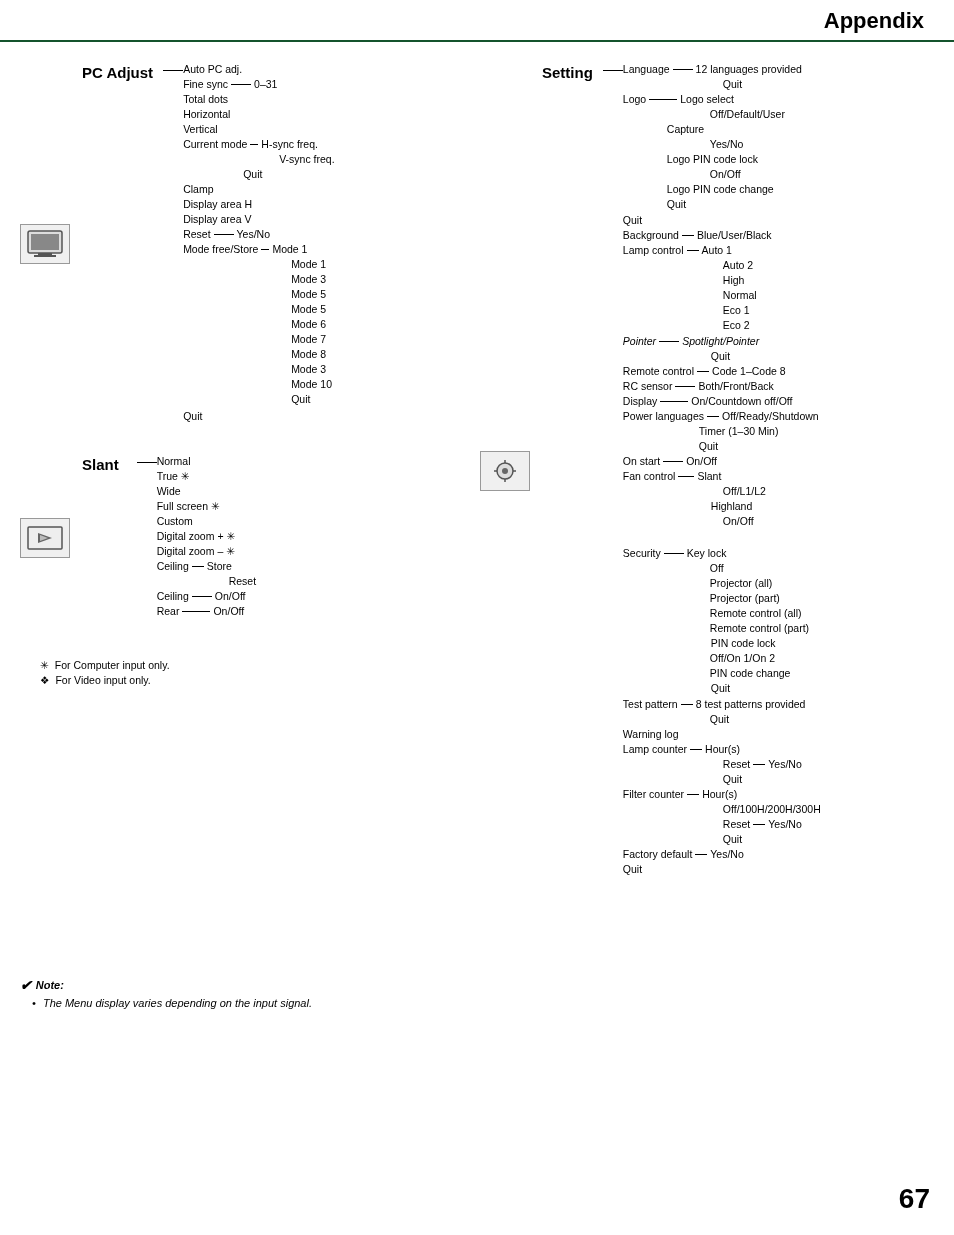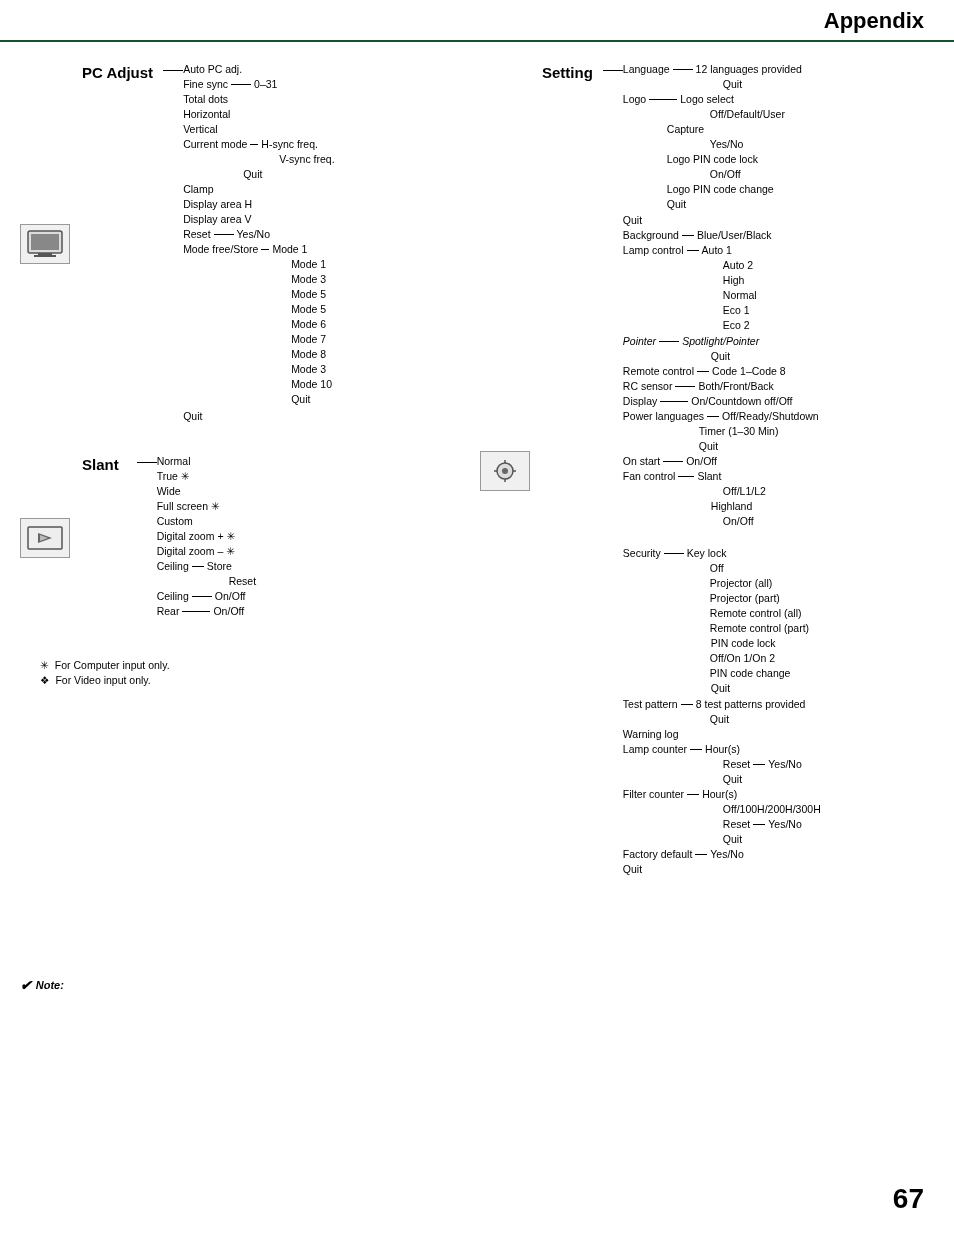--- a/index.html
+++ b/index.html
@@ -101,21 +101,21 @@
     .note-text {
       font-size: 11px;
       margin-left: 12px;
       font-style: italic;
     }
 
     
     .page-number {
       position: absolute;
       bottom: 20px;
-      right: 30px;
+      right: 24px;
       font-size: 28px;
       font-weight: bold;
     }
 
     
     .footer-notes {
       margin-top: 20px;
       font-size: 10.5px;
       padding-left: 20px;
     }
@@ -567,15 +567,19 @@
     </div>
 
   </div>
 </div>
 
 <div class="notes-section" style="margin-top: 60px;">
   <div class="notes-header">
     <span class="checkmark">✔</span>
     <em>Note:</em>
   </div>
+  <div class="note-text">
+    <span>•</span>
+    <em style="margin-left:4px;">The Menu display varies depending on the input signal.</em>
+  </div>
 </div>
 
 <div class="page-number">67</div>
 
 </body></html>

